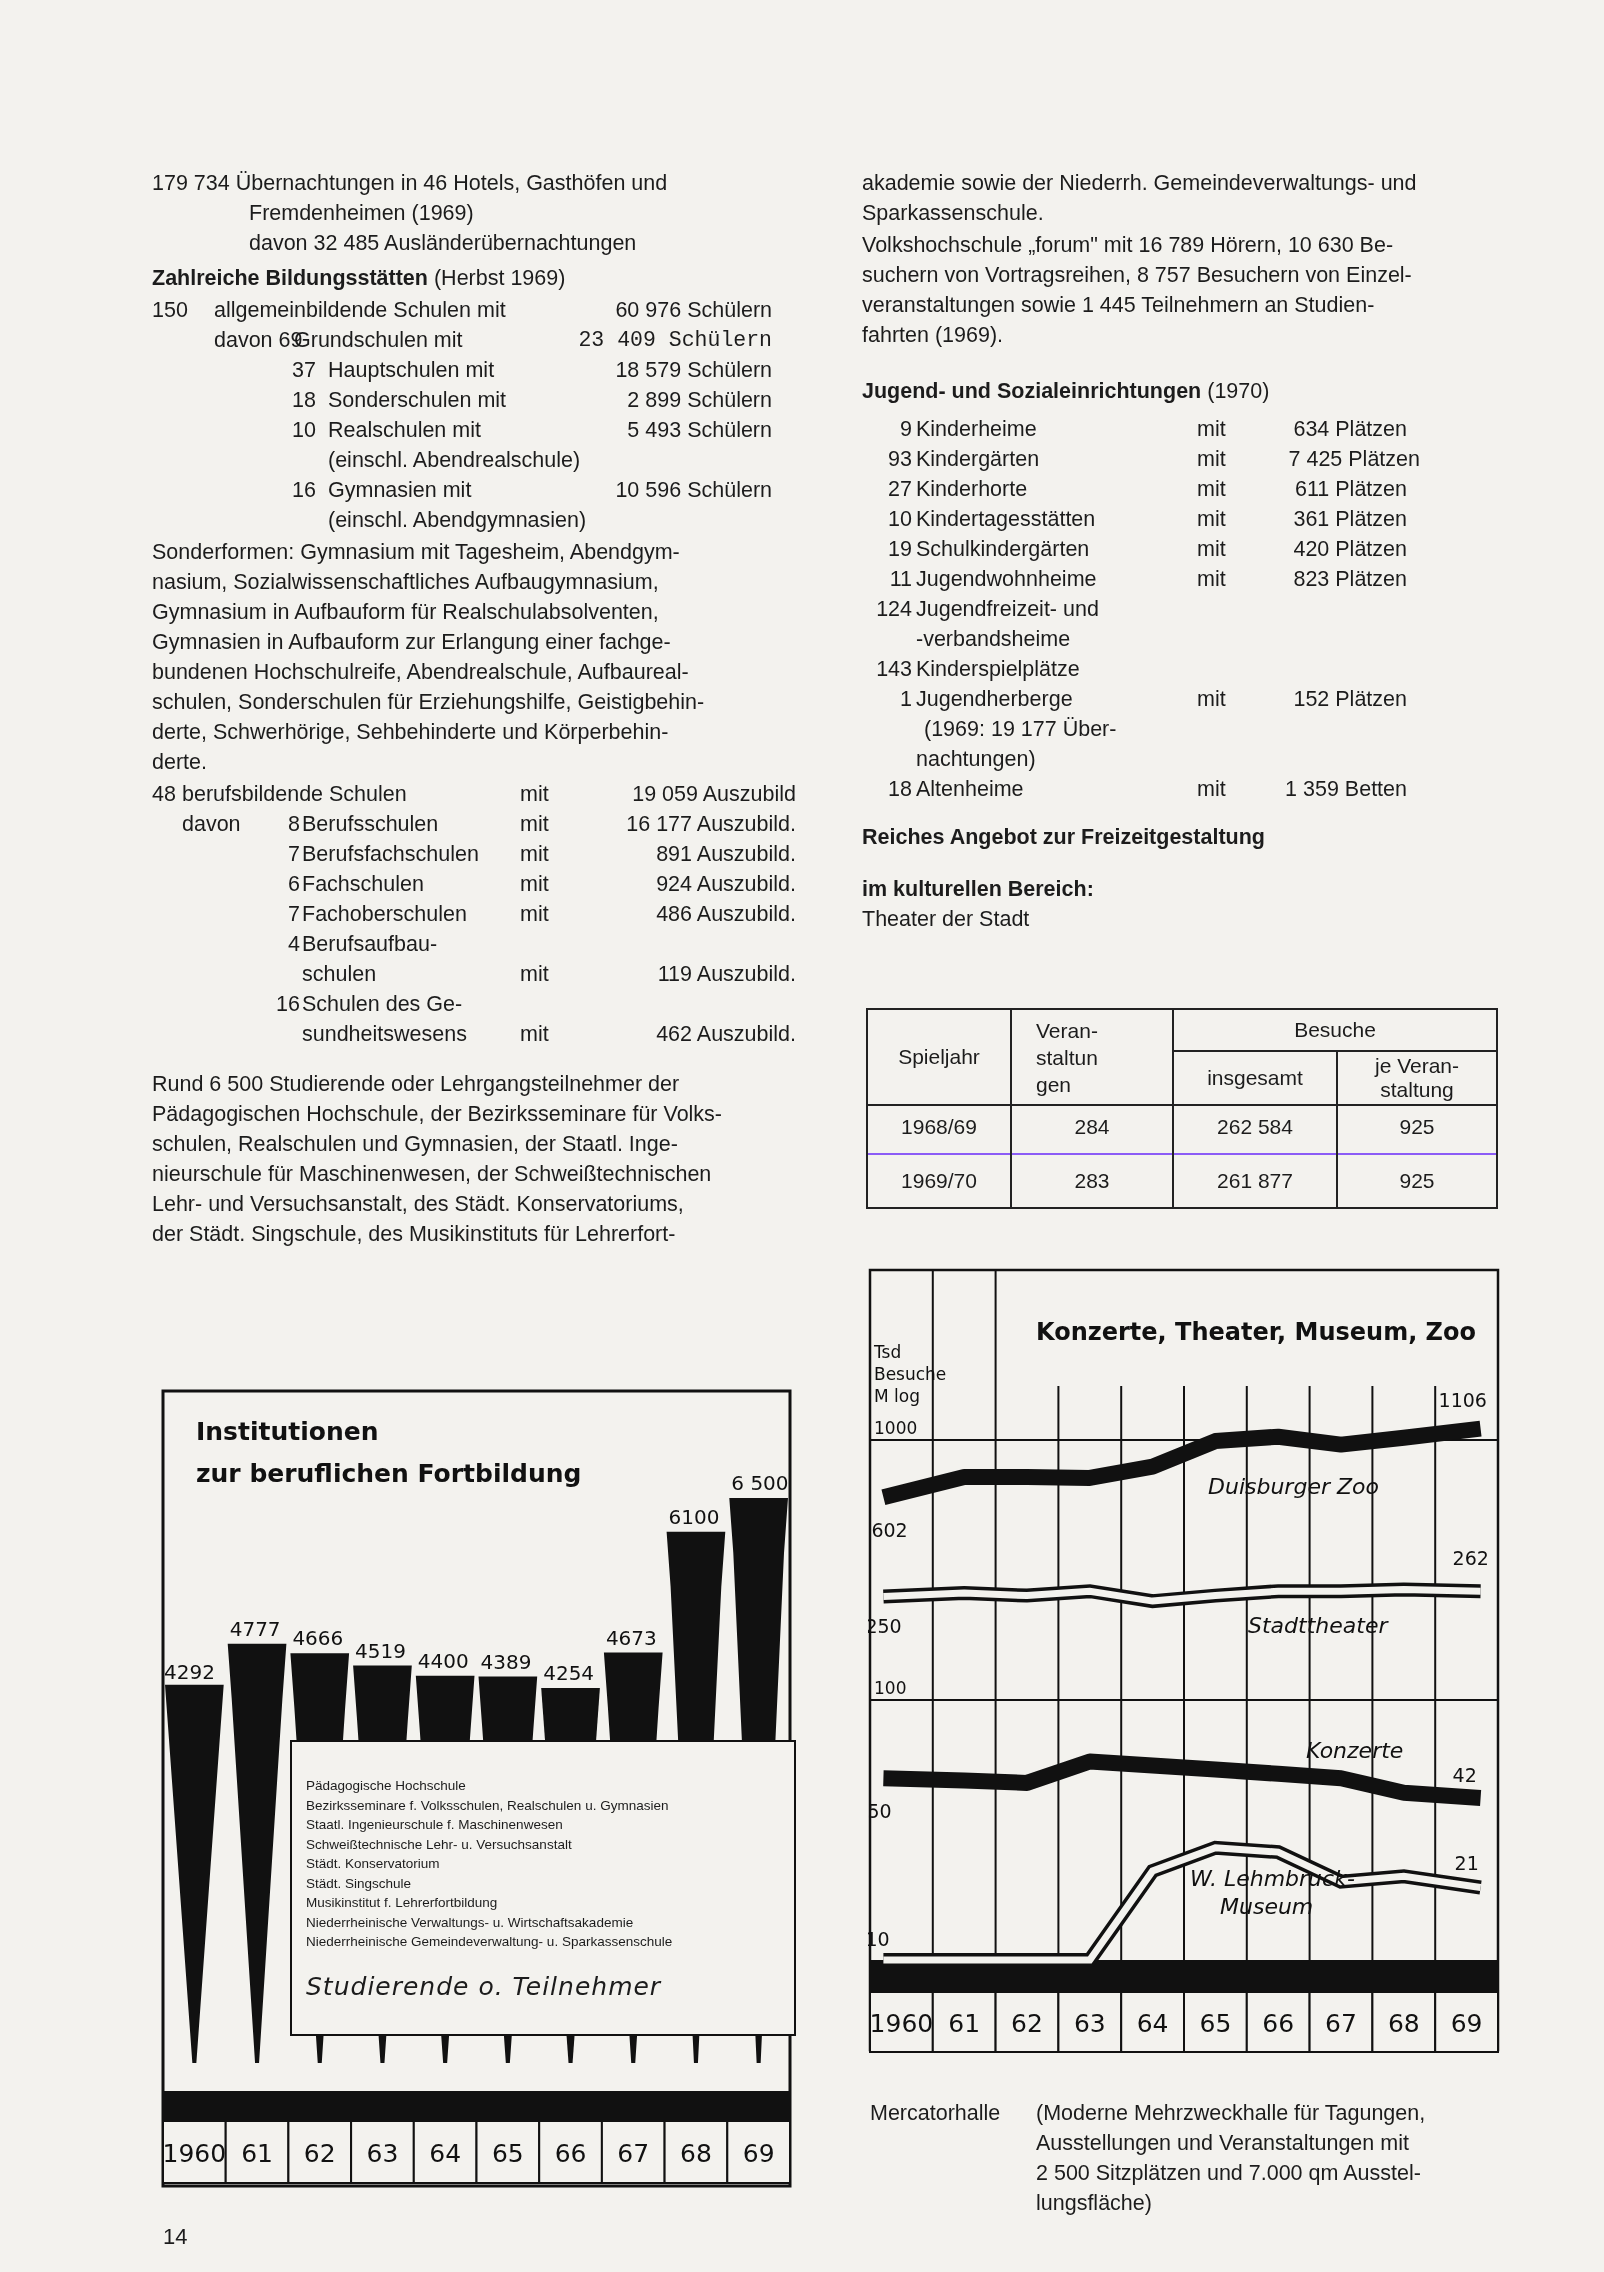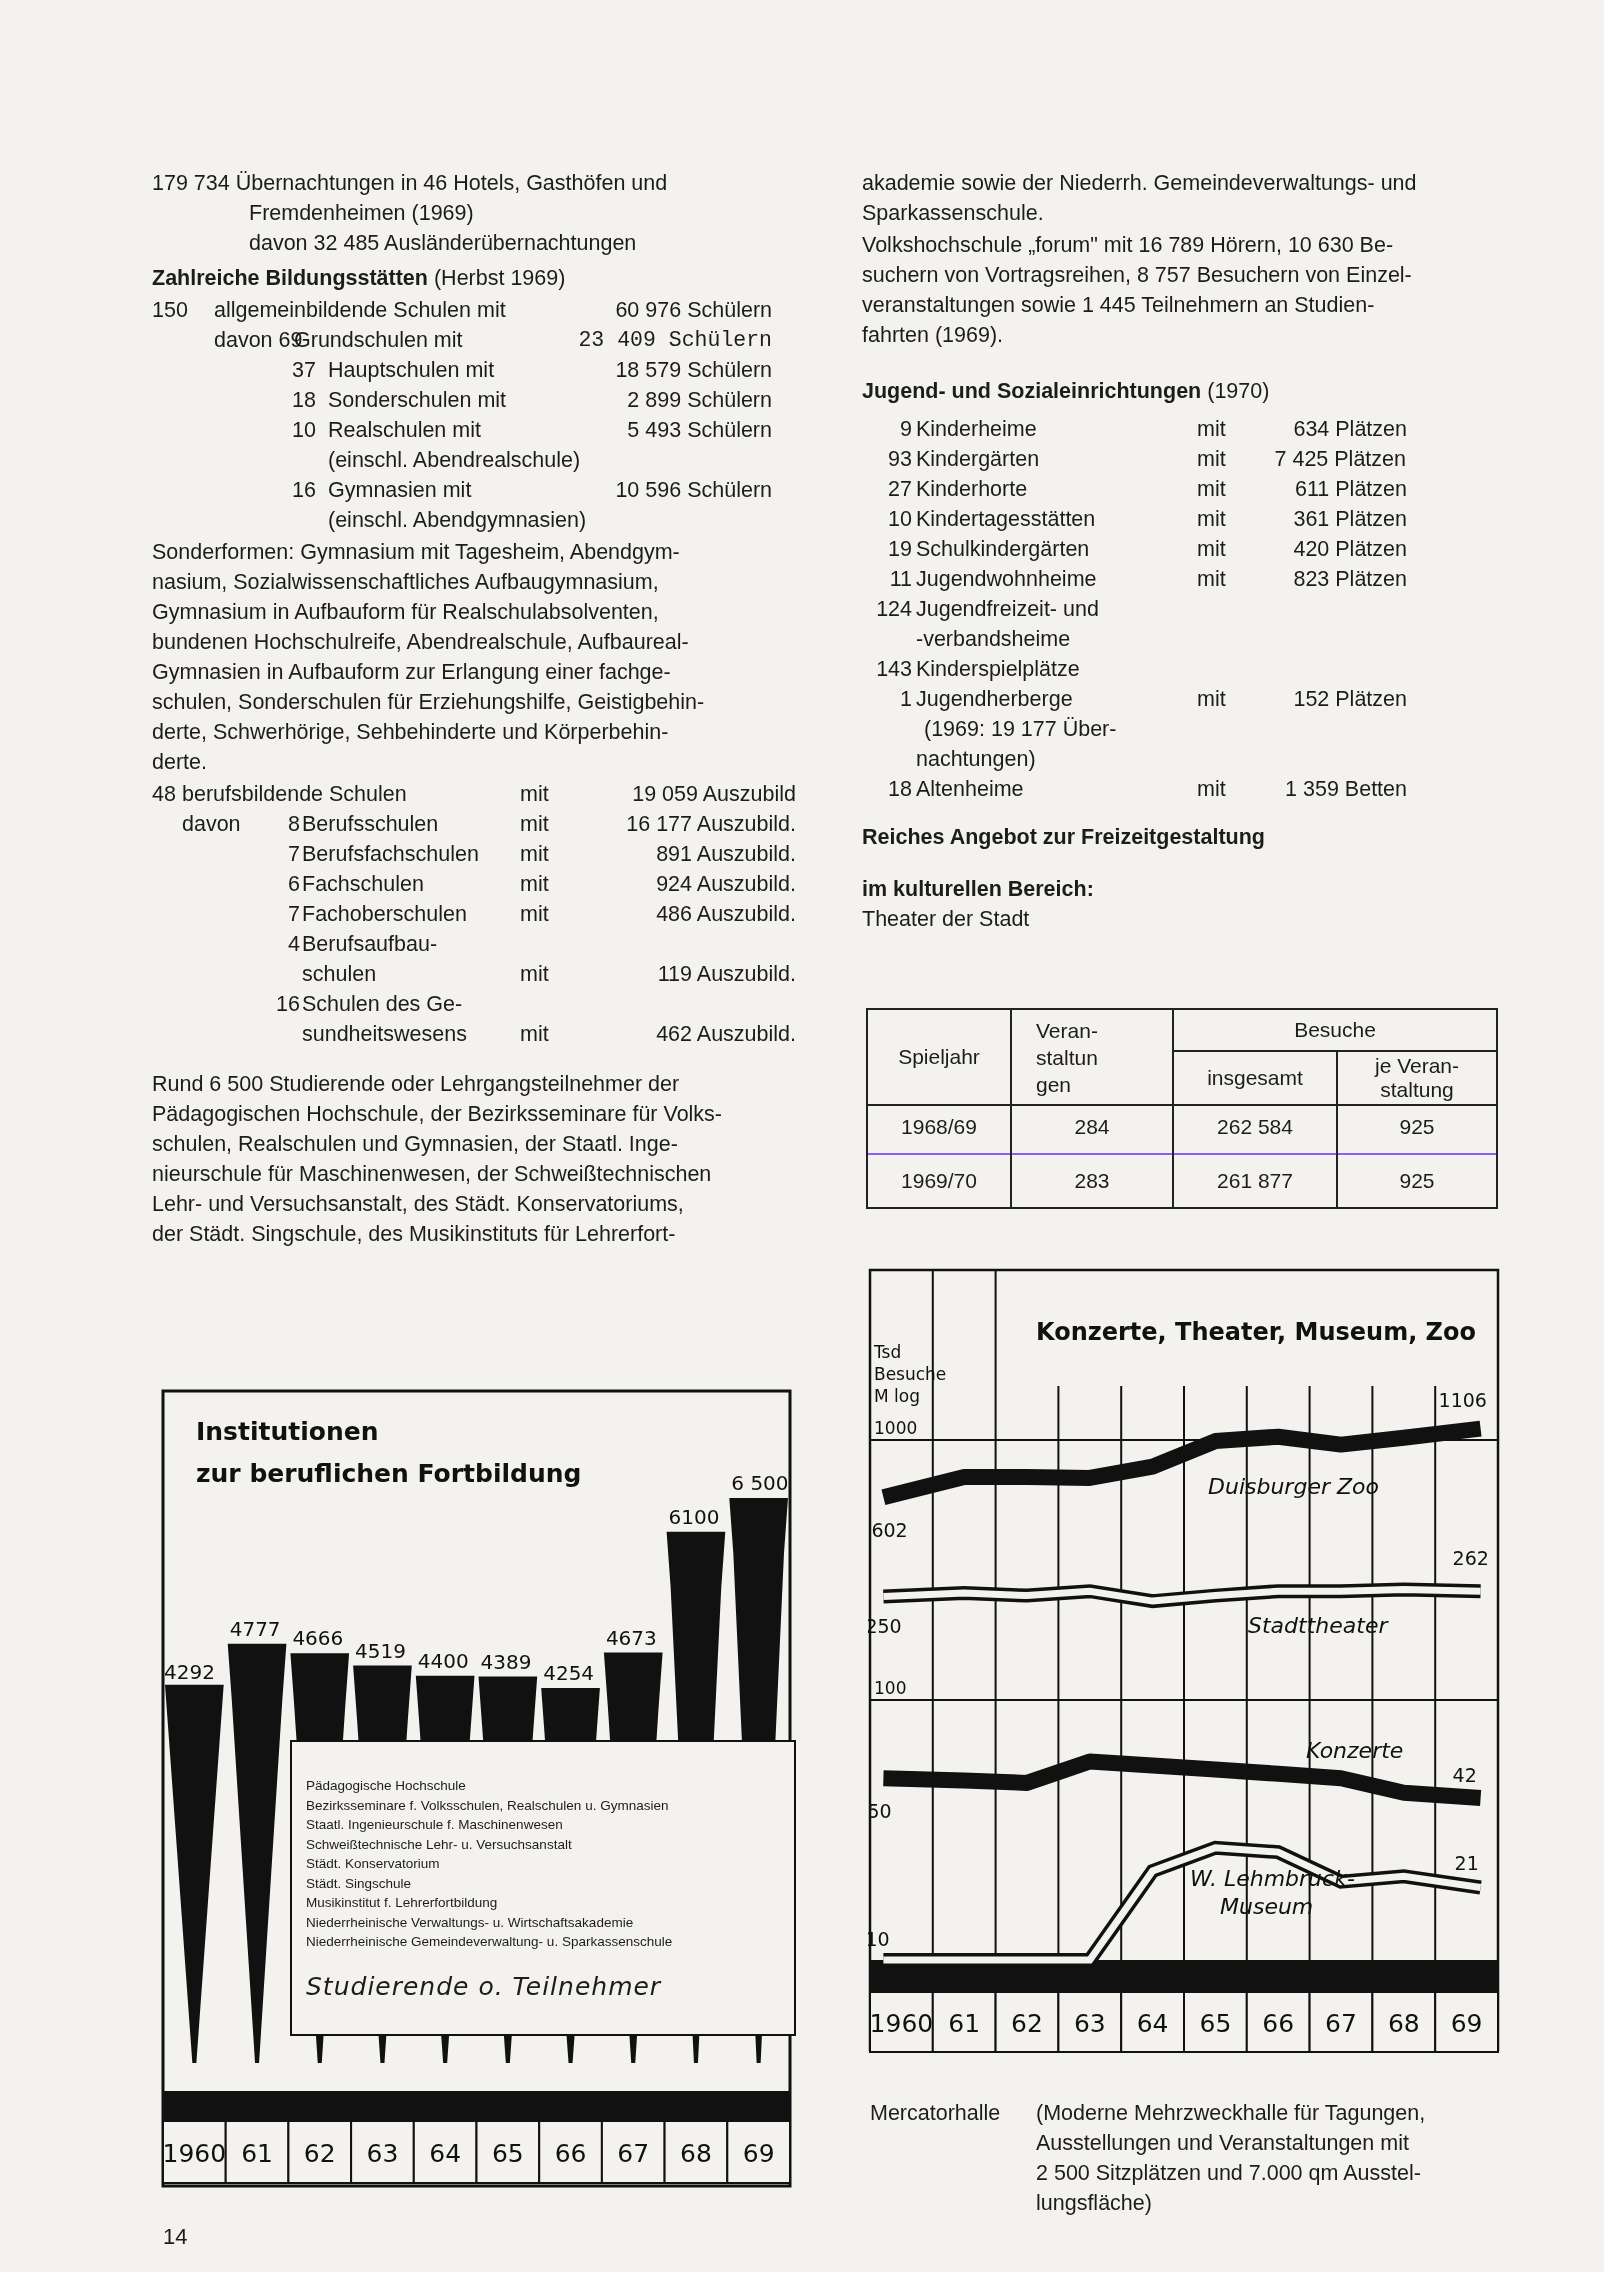--- a/index.html
+++ b/index.html
@@ -84,22 +84,22 @@
         <span style="right: 30px; left: auto;">10 596 Schülern</span>
       </div>
       <div class="row txt">
         <span style="left: 176px;">(einschl. Abendgymnasien)</span>
       </div>
     </div>
   <div class="para" id="special-forms" style="margin-top:2px">
       <div>Sonderformen: Gymnasium mit Tagesheim, Abendgym-</div>
       <div>nasium, Sozialwissenschaftliches Aufbaugymnasium,</div>
       <div>Gymnasium in Aufbauform für Realschulabsolventen,</div>
+      <div>Gymnasien in Aufbauform zur Erlangung einer fachge-</div>
       <div>bundenen Hochschulreife, Abendrealschule, Aufbaureal-</div>
-      <div>Gymnasien in Aufbauform zur Erlangung einer fachge-</div>
       <div>schulen, Sonderschulen für Erziehungshilfe, Geistigbehin-</div>
       <div>derte, Schwerhörige, Sehbehinderte und Körperbehin-</div>
       <div>derte.</div>
     </div>
   <div id="vocational" style="margin-top:2px">
       <div class="row txt">
         <span style="left: 0px;">48</span>
         <span style="left: 30px;">berufsbildende Schulen</span>
         <span style="left: 368px;">mit</span>
         <span style="right: 6px;">19 059 Auszubild</span>
@@ -177,21 +177,21 @@
       <div class="row txt">
         <span style="right: 600px; text-align: right;">9</span>
         <span style="left: 54px;">Kinderheime</span>
         <span style="left: 335px;">mit</span>
         <span style="right: 105px; text-align: right;">634 Plätzen</span>
       </div>
       <div class="row txt">
         <span style="right: 600px; text-align: right;">93</span>
         <span style="left: 54px;">Kindergärten</span>
         <span style="left: 335px;">mit</span>
-        <span style="right: 106px; text-align: left;">7 425 Plätzen</span>
+        <span style="right: 92px; text-align: left;">7 425 Plätzen</span>
       </div>
       <div class="row txt">
         <span style="right: 600px; text-align: right;">27</span>
         <span style="left: 54px;">Kinderhorte</span>
         <span style="left: 335px;">mit</span>
         <span style="right: 105px; text-align: right;">611 Plätzen</span>
       </div>
       <div class="row txt">
         <span style="right: 600px; text-align: right;">10</span>
         <span style="left: 54px;">Kindertagesstätten</span>

